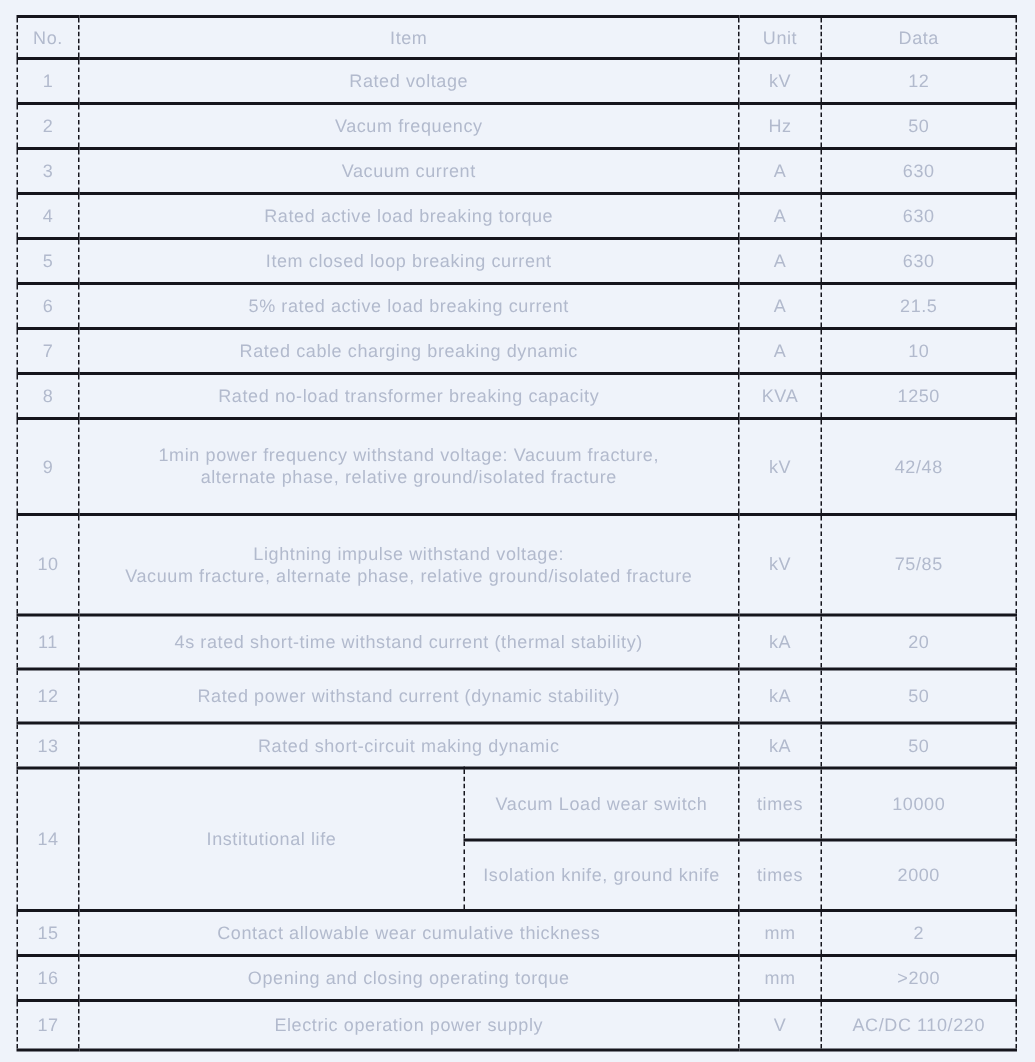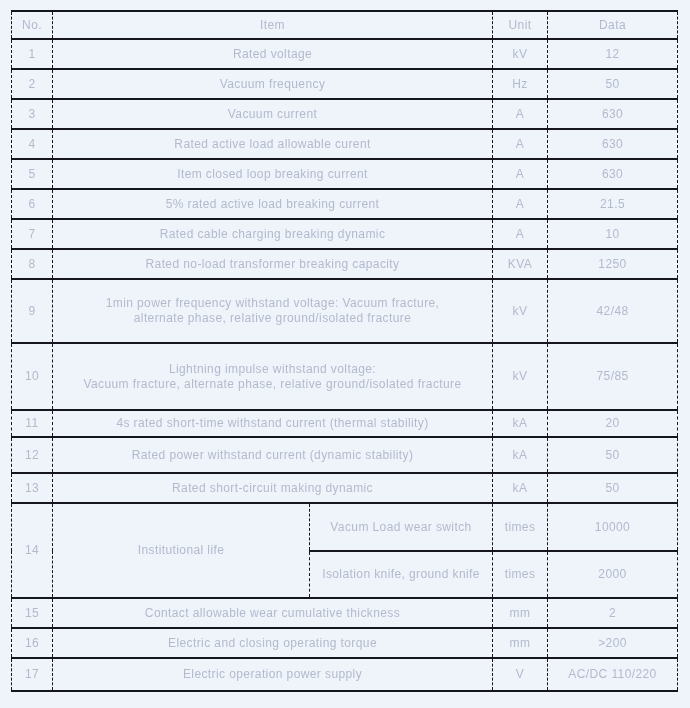--- a/index.html
+++ b/index.html
@@ -30,21 +30,21 @@
     vertical-align: middle;
     padding: 2px 6px;
     white-space: pre-line;
     line-height: 15px;
     overflow: hidden;
   }
   tr.rh   { height: 28px; }  
   tr.r30  { height: 30px; }  
   tr.r9   { height: 64px; }
   tr.r10  { height: 67px; }
-  tr.r11  { height: 27px; }
+  tr.r11  { height: 36px; }
   tr.r12  { height: 36px; }
   tr.r14a { height: 48px; }
   tr.r14b { height: 47px; }
   tr.r17  { height: 33px; margin-top: 44px; }
 </style>
 </head>
 <body>
 
 <table class="spec">
   <colgroup>
@@ -64,33 +64,33 @@
   </tr>
 
   <tr class="r30">
     <td>1</td>
     <td colspan="2">Rated voltage</td>
     <td>kV</td>
     <td>12</td>
   </tr>
   <tr class="r30">
     <td>2</td>
-    <td colspan="2">Vacuum frequency</td>
+    <td colspan="2">Vacum frequency</td>
     <td>Hz</td>
     <td>50</td>
   </tr>
   <tr class="r30">
     <td>3</td>
     <td colspan="2">Vacuum current</td>
     <td>A</td>
     <td>630</td>
   </tr>
   <tr class="r30">
     <td>4</td>
-    <td colspan="2">Rated active load allowable curent</td>
+    <td colspan="2">Rated active load breaking torque</td>
     <td>A</td>
     <td>630</td>
   </tr>
   <tr class="r30">
     <td>5</td>
     <td colspan="2">Item closed loop breaking current</td>
     <td>A</td>
     <td>630</td>
   </tr>
   <tr class="r30">
@@ -161,21 +161,21 @@
   </tr>
 
   <tr class="r30">
     <td>15</td>
     <td colspan="2">Contact allowable wear cumulative thickness</td>
     <td>mm</td>
     <td>2</td>
   </tr>
   <tr class="r30">
     <td>16</td>
-    <td colspan="2">Electric and closing operating torque</td>
+    <td colspan="2">Opening and closing operating torque</td>
     <td>mm</td>
     <td>&gt;200</td>
   </tr>
   <tr class="r17">
     <td>17</td>
     <td colspan="2">Electric operation power supply</td>
     <td>V</td>
     <td>AC/DC 110/220</td>
   </tr>
 </tbody>

